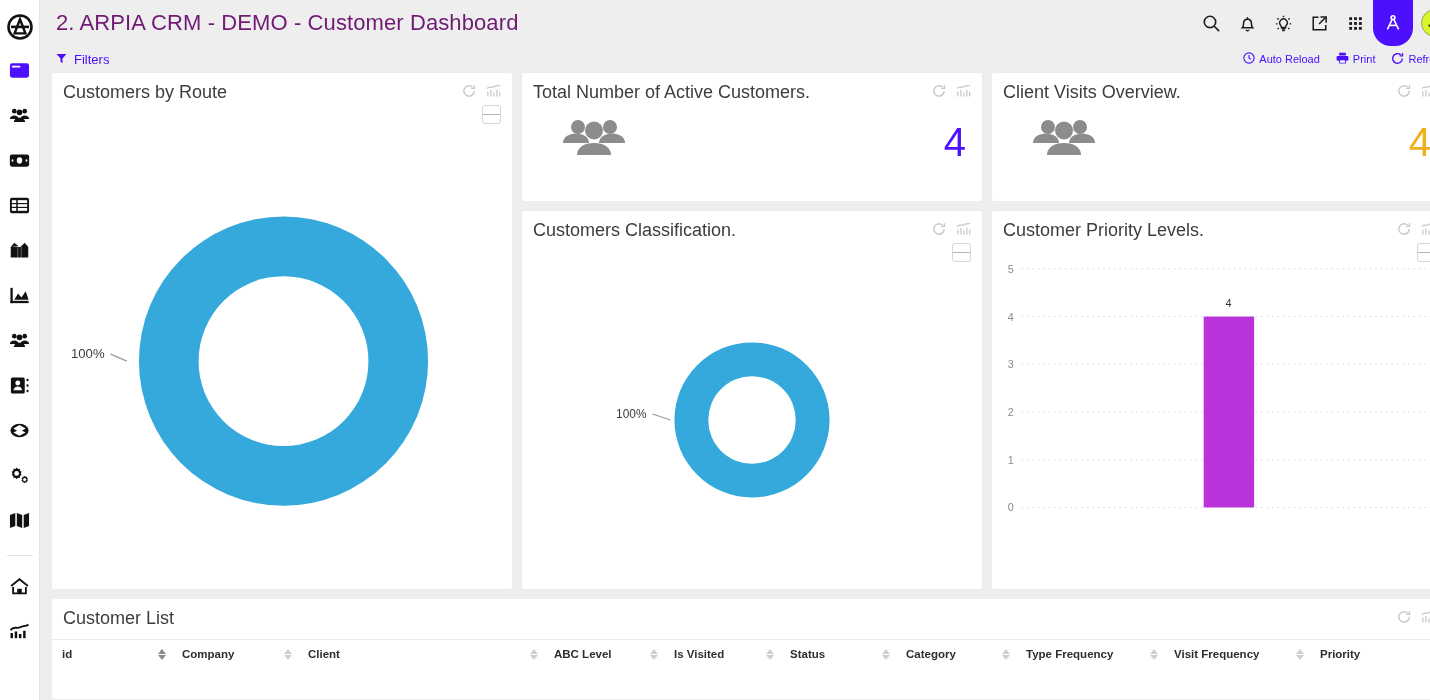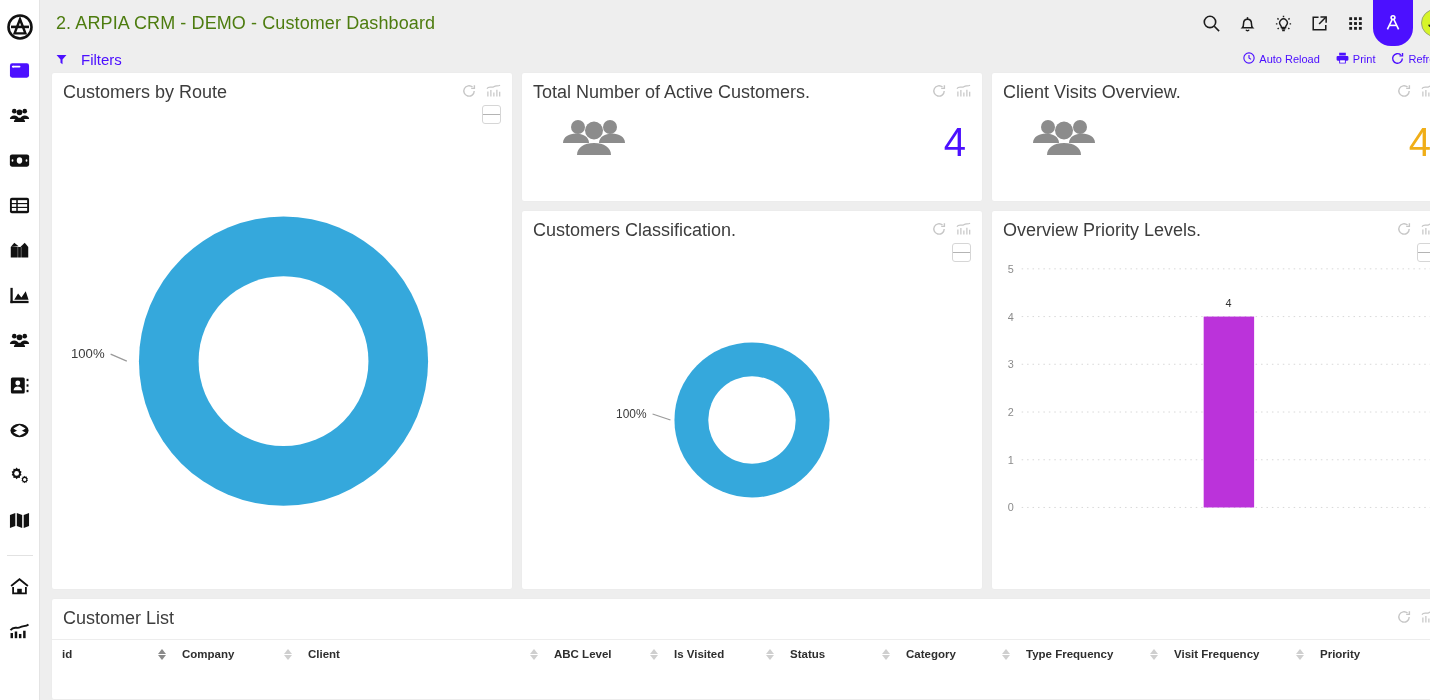--- a/index.html
+++ b/index.html
@@ -29,40 +29,40 @@
   .side-div { width: 26px; height: 1px; background: #e2e2e2; margin: 12px 0 8px 0; }
 
   
   .main { flex: 1; height: 700px; display: flex; flex-direction: column; background: #eeeeee; }
 
   .topbar {
     height: 46px; min-height: 46px;
     display: flex; align-items: center; justify-content: space-between;
     padding: 0 10px 0 16px; background: #eeeeee;
   }
-  .app-title { font-size: 18px; color: #4d7c0f; letter-spacing: .1px; }
+  .app-title { font-size: 22px; color: #701a75; letter-spacing: .1px; }
   .topicons { display: flex; align-items: center; gap: 0px; height: 46px; }
   .tibtn {
     width: 36px; height: 46px; display: flex; align-items: center; justify-content: center;
     cursor: pointer; color: #1c1c1c;
   }
   .tibtn.active { background: #4c10ff; color: #ffffff; border-radius: 0 0 18px 18px; height: 46px; width: 40px; }
   .avatar {
     width: 28px; height: 28px; border-radius: 50%;
     background: #d7f529; border: 1px solid #9aa37a;
     display: flex; align-items: center; justify-content: center;
     font-size: 11px; font-weight: bold; color: #262626; margin-left: 8px; cursor: pointer;
   }
 
   .subbar {
     height: 26px; min-height: 26px;
     display: flex; align-items: center; justify-content: space-between;
     padding: 0 12px 0 16px; background: #eeeeee;
   }
-  .filters { display: flex; align-items: center; gap: 14px; color: #4c10ff; font-size: 15px; cursor: pointer; }
+  .filters { display: flex; align-items: center; gap: 7px; color: #4c10ff; font-size: 13px; cursor: pointer; }
   .actions { display: flex; align-items: center; gap: 16px; }
   .act { display: flex; align-items: center; gap: 4px; color: #4c10ff; font-size: 11px; cursor: pointer; }
 
   
   .grid {
     flex: 1; padding: 0 11px 0 11px;
     display: grid;
     grid-template-columns: 462px 462px 457px;
     grid-template-rows: 130px 380px 1fr;
     gap: 8px 8px;
@@ -470,21 +470,21 @@
             <circle cx="230" cy="180" r="78" fill="#35a8dc"></circle>
             <circle cx="230" cy="180" r="44" fill="#ffffff"></circle>
             <path d="M148 180 L130 174" stroke="#9a9a9a" stroke-width="1.2" fill="none"></path>
             <text x="124" y="178" text-anchor="end" font-family="Liberation Sans, sans-serif" font-size="12" fill="#3b3b3b">100%</text>
           </svg>
         </div>
       </div>
 
       <div class="card">
         <div class="card-head">
-          <div class="card-title">Overview Priority Levels.</div>
+          <div class="card-title">Customer Priority Levels.</div>
           <div class="card-tools">
             <span class="tool">
               <svg width="14" height="14" viewBox="0 0 14 14" fill="none" stroke="currentColor" stroke-width="1.4">
                   <path d="M12.2 7a5.2 5.2 0 1 1-1.7-3.9"></path>
                   <path d="M12.4 1.2v3.2H9.2"></path>
                 </svg>
             </span>
             <span class="tool">
               <svg width="15" height="14" viewBox="0 0 16 14" fill="none" stroke="currentColor" stroke-width="1.3">
                   <path d="M1 4.4C3.2 1.2 6 4 8.4 2.4 10.6 1 12.6 2.2 15 .8"></path>

